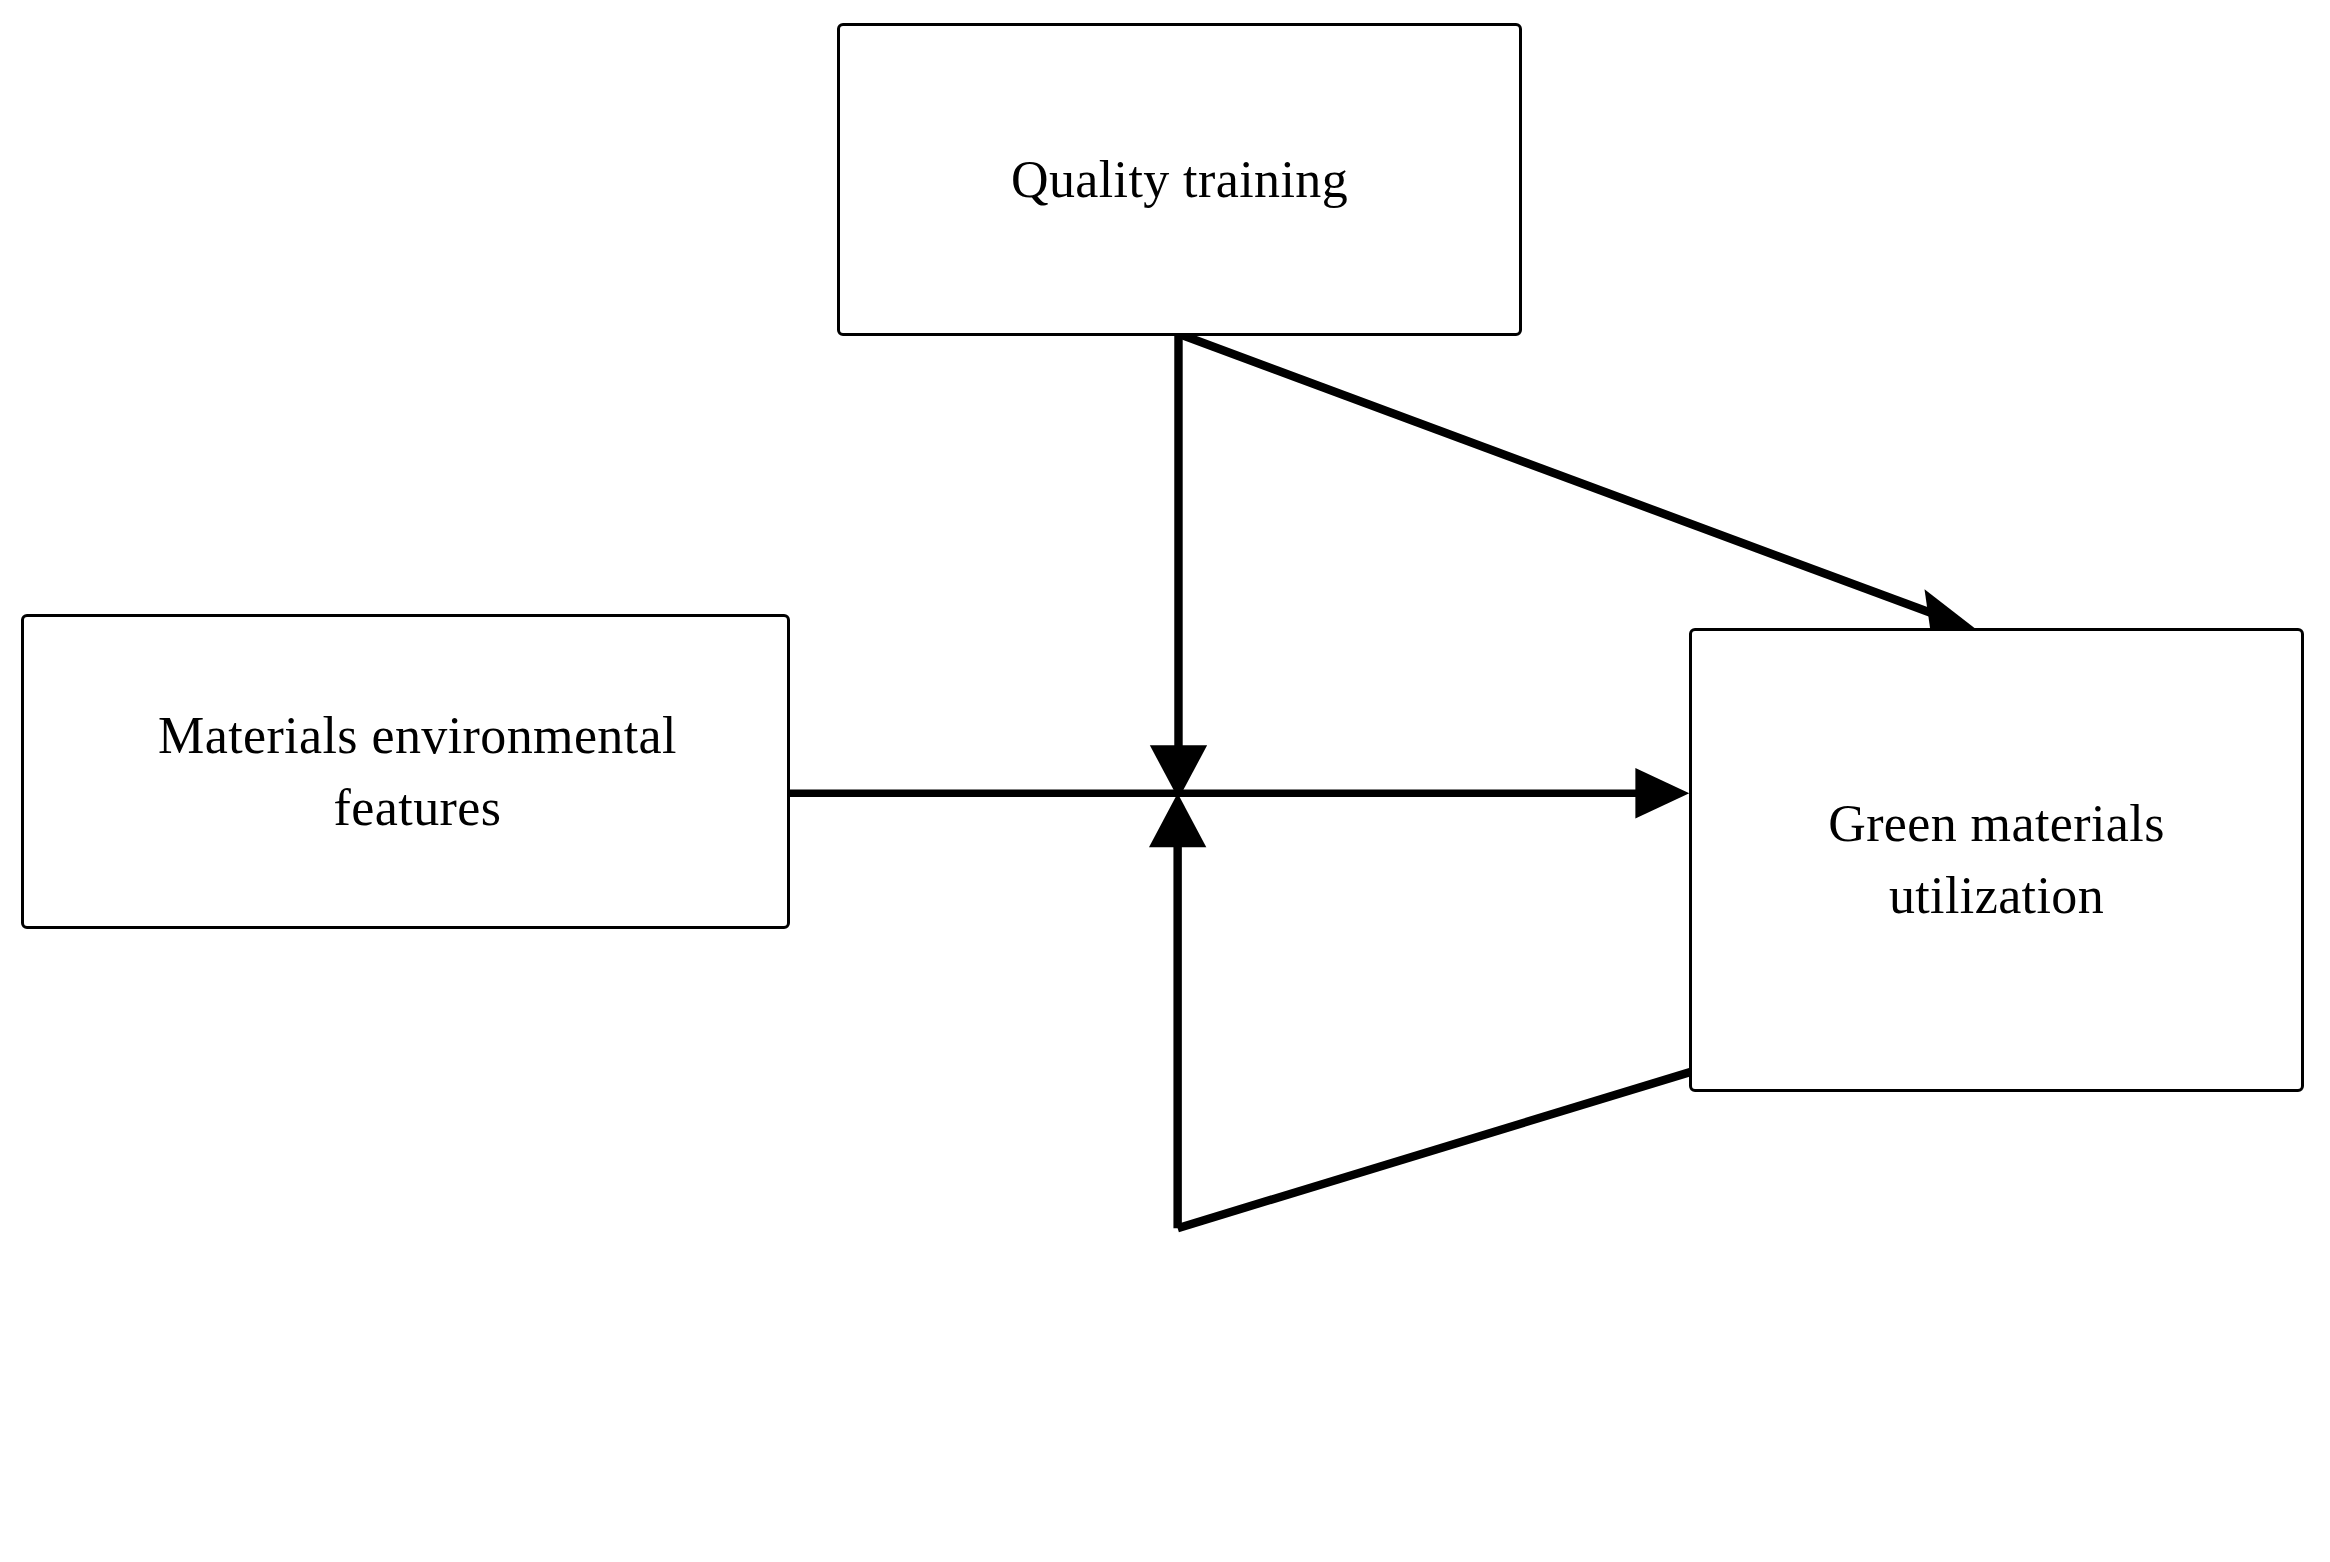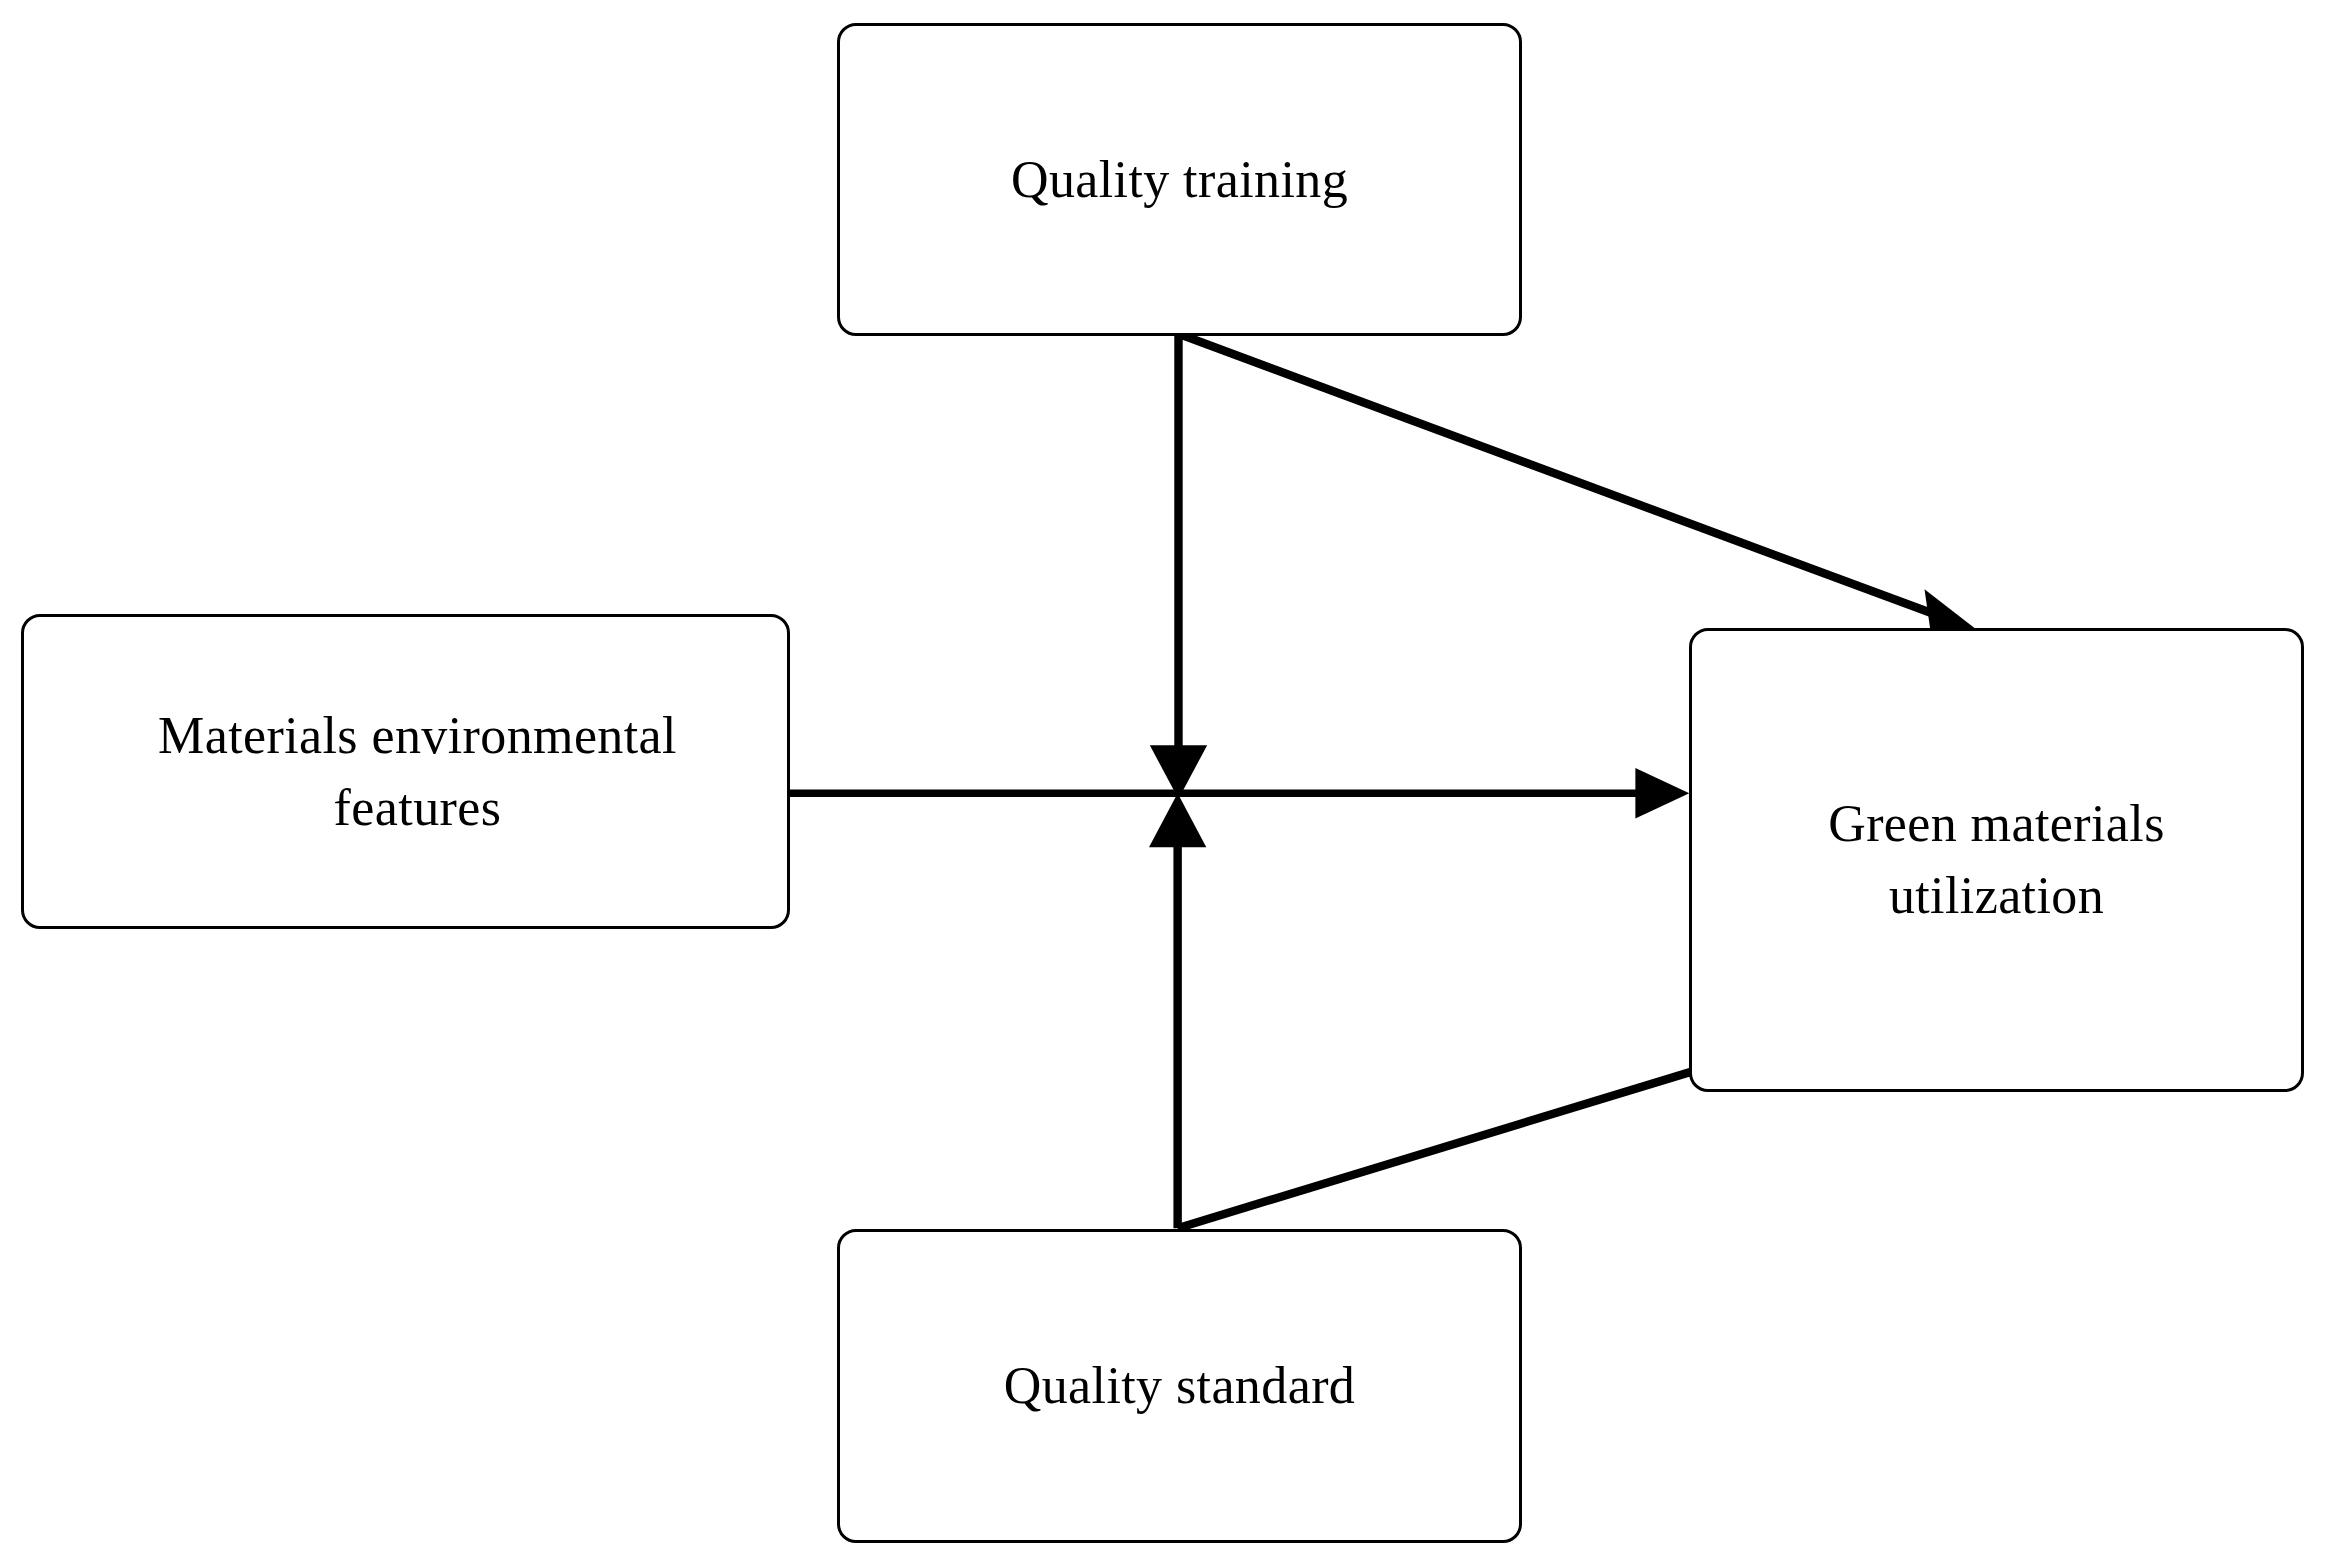--- a/index.html
+++ b/index.html
@@ -24,21 +24,21 @@
     left: 0;
     top: 0;
     width: 2330px;
     height: 1562px;
   }
   .node {
     position: absolute;
     box-sizing: border-box;
     background: #ffffff;
     border: 3.4px solid #000000;
-    border-radius: 19px;
+    border-radius: 6px;
     display: flex;
     align-items: center;
     justify-content: center;
     text-align: center;
   }
   .node-label {
     font-family: "Liberation Serif", "DejaVu Serif", serif;
     font-size: 52px;
     line-height: 1.38;
     color: #000000;
@@ -99,18 +99,15 @@
   <div class="node" id="node-materials-environmental-features">
     <span class="node-label">Materials environmental
 features</span>
   </div>
 
   <div class="node" id="node-green-materials-utilization">
     <span class="node-label">Green materials
 utilization</span>
   </div>
 
-  <div class="node" id="node-quality-standard">
-    <span class="node-label">Quality standard</span>
-  </div>
 
 </div>
 
 
 </body></html>

